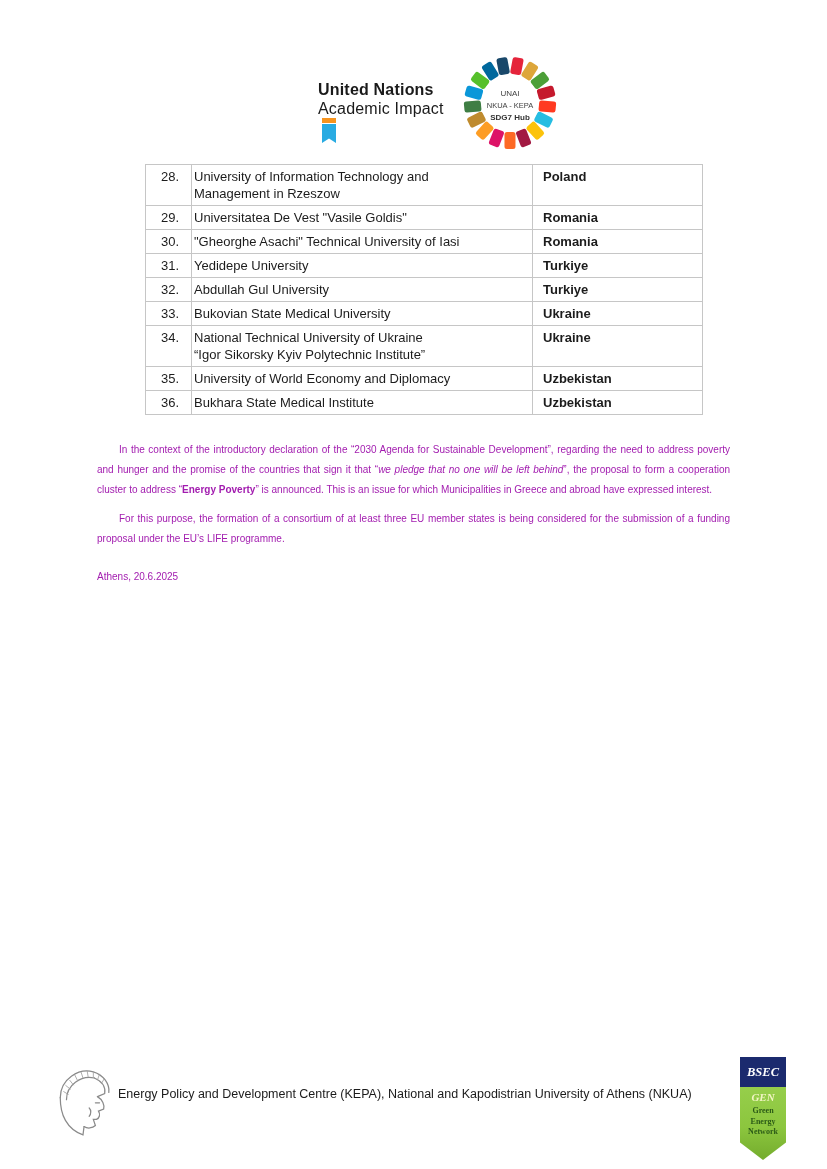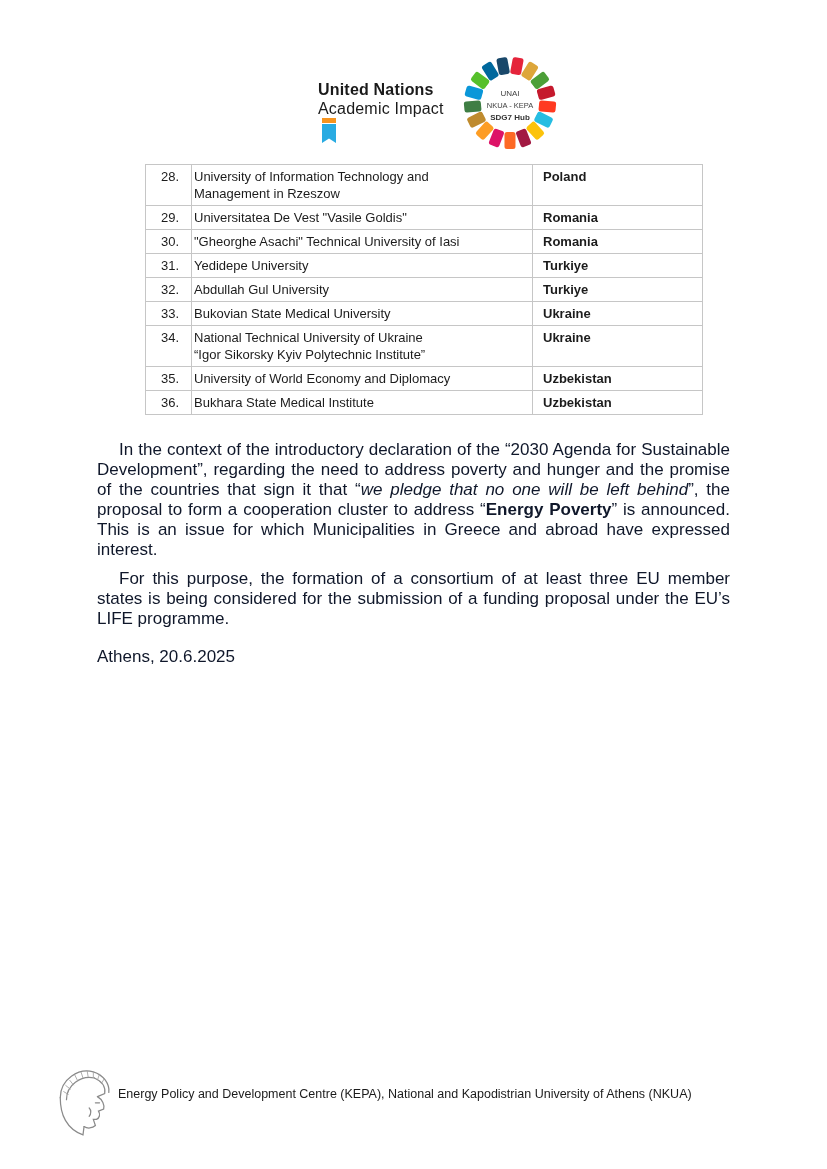--- a/index.html
+++ b/index.html
@@ -27,21 +27,21 @@
       font-size:13px; line-height:17px; color:#1c1c1c; }
   table.members-table td { border:1px solid #c6c6c6; vertical-align:top; padding-top:3px; padding-bottom:3px; }
   td.cell-num { padding-left:15px; }
   td.cell-uni { padding-left:2px; }
   td.cell-country { padding-left:10px; font-weight:bold; }
   tr.h1 { height:24px; }
   tr.h2 { height:40px; }
 
   
   .body-text { position:absolute; left:97px; top:440px; width:633px;
-      font-size:17px; line-height:20px; color:#0f172a; text-align:justify; }
+      font-size:10px; line-height:20px; color:#a21caf; text-align:justify; }
   .body-text p { margin:0; text-indent:22px; }
   .body-text p + p { margin-top:9px; }
   .body-text .it { font-style:italic; }
   .body-text .bd { font-weight:bold; }
   .dateline { margin-top:18px; }
 
   
   .athena { position:absolute; left:52px; top:1064px; }
   .footer-text { position:absolute; left:118px; top:1086px; font-size:12.5px; line-height:17.5px; color:#1b1b1b; }
   .footer-text a { color:#0563C1; text-decoration:underline; }
@@ -201,14 +201,25 @@
       <path d="M40 7 L40 13"></path>
         <path d="M46 9 L44 15"></path>
         <path d="M51 13 L48 18"></path>
     </g>
   </svg>
 
   <div class="footer-text">
     <div>Energy Policy and Development Centre (KEPA), National and Kapodistrian University of Athens (NKUA)</div>
   </div>
 
+  <div class="bsec-badge">
+    <div class="bsec-top">
+        <span>BSEC</span>
+      </div>
+    <div class="bsec-green">
+      <div class="bsec-gen">GEN</div>
+      <div class="bsec-line">Green</div>
+      <div class="bsec-line">Energy</div>
+      <div class="bsec-line">Network</div>
+    </div>
+  </div>
 
 </div>
 
 </body></html>

